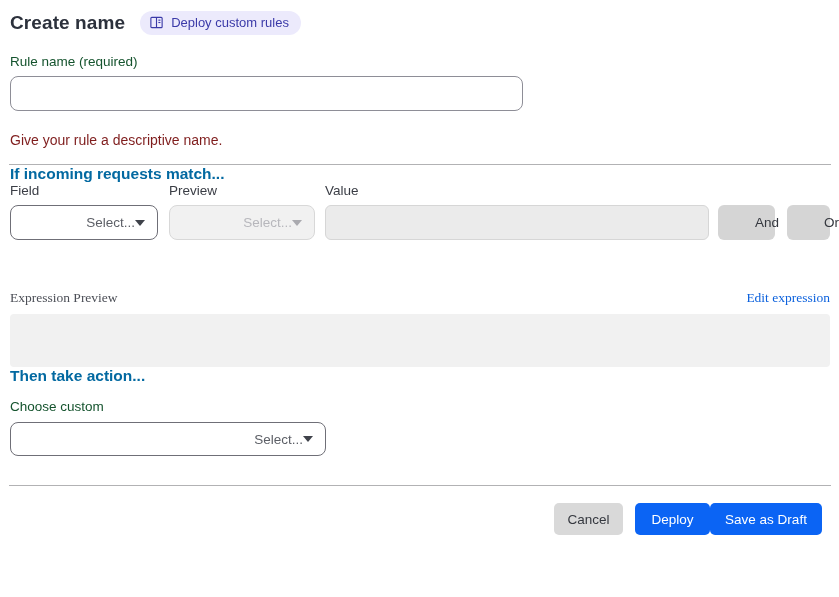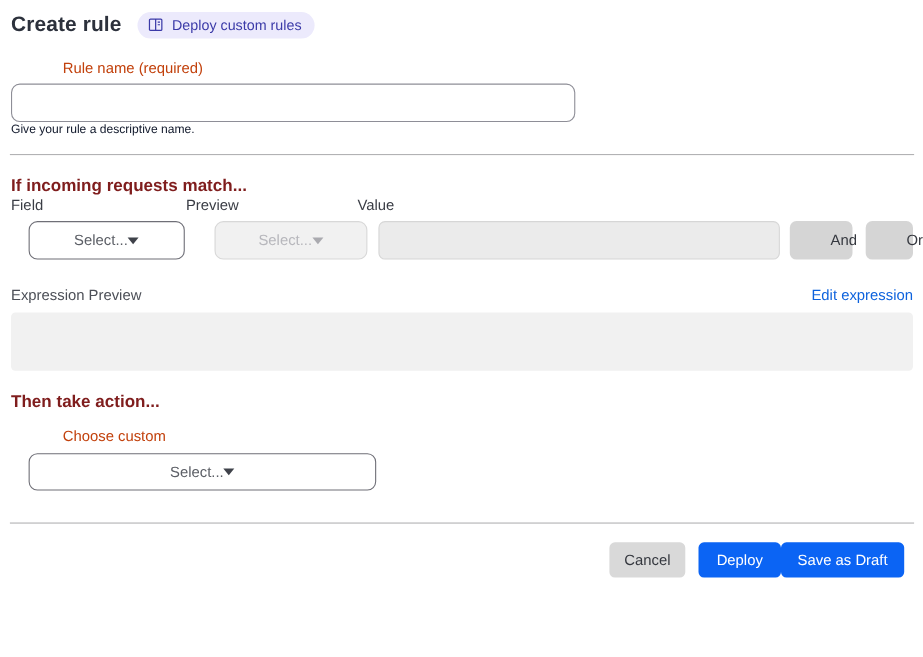--- a/index.html
+++ b/index.html
@@ -17,45 +17,45 @@
   .page-title { font-size: 19px; font-weight: 700; color: #2c313c; letter-spacing: 0.1px; }
   .about-badge {
     display: inline-flex; align-items: center; gap: 7px;
     background: #eceafc; color: #3b3aa8;
     border-radius: 12px; height: 24px; padding: 0 12px 0 9px;
     font-size: 13px; cursor: pointer; border: none;
   }
   .about-badge svg { display: block; }
 
   
-  .field-label { font-size: 13.5px; color: #c2410c; margin-top: 18px; margin-left: 47px; }
+  .field-label { font-size: 13.5px; color: #14532d; margin-top: 18px; }
   .rule-name-input {
     display: block; margin-top: 7px;
     width: 513px; height: 35px;
     border: 1px solid #8e8e97; border-radius: 8px;
     background: #fff; font-size: 14px; padding: 0 10px;
     font-family: inherit; color: #2c313c; outline: none;
   }
-  .help-text { font-size: 11px; color: #0f172a; margin-top: 1px; }
+  .help-text { font-size: 14px; color: #7f1d1d; margin-top: 21px; }
 
   .divider { border: none; border-top: 1px solid #b2b2b4; margin-top: 16px; margin-left: -1px; margin-right: -1px; }
 
-  .section-heading { font-size: 15.5px; font-weight: 700; color: #7f1d1d; margin-top: 20px; }
+  .section-heading { font-size: 15.5px; font-weight: 700; color: #0369a1; }
 
   
   .builder-labels { display: flex; font-size: 13.5px; color: #3a3d45; }
   .builder-labels .lbl-field    { width: 159px; }
   .builder-labels .lbl-operator { width: 156px; }
   .builder-labels .lbl-value    { flex: 1; }
   .builder-row { display: flex; margin-top: 7px; align-items: center; }
 
   .select {
     height: 35px; border-radius: 8px;
-    display: flex; align-items: center; justify-content: center;
-    padding: 0 12px; font-size: 13.5px; cursor: pointer; margin-left: 16px;
+    display: flex; align-items: center; justify-content: flex-end;
+    padding: 0 12px; font-size: 13.5px; cursor: pointer;
   }
   .select-enabled { background: #fff; border: 1px solid #6f6f77; color: #5c5f66; }
   .select-disabled { background: #f1f1f1; border: 1px solid #d8d8d8; color: #b7b7bc; cursor: default; }
   .caret { width: 0; height: 0; border-left: 5px solid transparent; border-right: 5px solid transparent; border-top: 6px solid #3f424a; }
   .caret-disabled { border-top-color: #aaaaaf; }
 
   .sel-field { width: 148px; margin-right: 11px; }
   .sel-operator { width: 146px; margin-right: 10px; }
   .value-input {
     width: 384px; height: 35px; margin-right: 9px;
@@ -64,21 +64,21 @@
   }
   .gray-btn {
     height: 35px; border: none; border-radius: 6px;
     background: #d5d5d5; color: #35383f;
     font-family: inherit; font-size: 13.5px; cursor: pointer; padding-left: 37px;
   }
   .and-btn { width: 57px; margin-right: 12px; }
   .or-btn { width: 43px; }
 
   
-  .expr-label-row { display: flex; justify-content: space-between; align-items: center; margin-top: 25px; }
+  .expr-label-row { display: flex; justify-content: space-between; align-items: center; margin-top: 50px; font-family: Liberation Serif, serif; }
   .expr-label { font-size: 13.5px; color: #4c4f57; }
   .edit-link { font-size: 13.5px; color: #0d62dd; text-decoration: none; cursor: pointer; }
   .expr-box { margin-top: 8px; height: 53px; background: #f1f1f1; border-radius: 4px; font-size: 13px; color: #3a3d45; padding: 8px 10px; }
 
   
   .sel-action { width: 316px; height: 34px; margin-top: 8px; }
 
   
   .footer-divider { margin-top: 29px; }
   .footer { display: flex; justify-content: flex-end; margin-top: 17px; }
@@ -90,21 +90,21 @@
   .blue-btn { background: #0b64f4; color: #ffffff; }
   .save-draft-btn { width: 112px; margin-right: 8px; }
   .deploy-btn { width: 75px; }
 </style>
 </head>
 <body>
 
 <div class="page">
 
   <div class="header">
-    <h1 class="page-title">Create rule</h1>
+    <h1 class="page-title">Create name</h1>
     <button class="about-badge">
       <span>
         <svg width="15" height="15" viewBox="0 0 16 16" fill="none" stroke="#3b3aa8" stroke-width="1.2">
           <rect x="2" y="2.5" width="12" height="11" rx="1"></rect>
           <line x1="8" y1="2.5" x2="8" y2="13.5"></line>
           <line x1="10" y1="5.5" x2="12.2" y2="5.5"></line>
           <line x1="10" y1="8" x2="12.2" y2="8"></line>
         </svg>
       </span>
       <span>Deploy custom rules</span>

